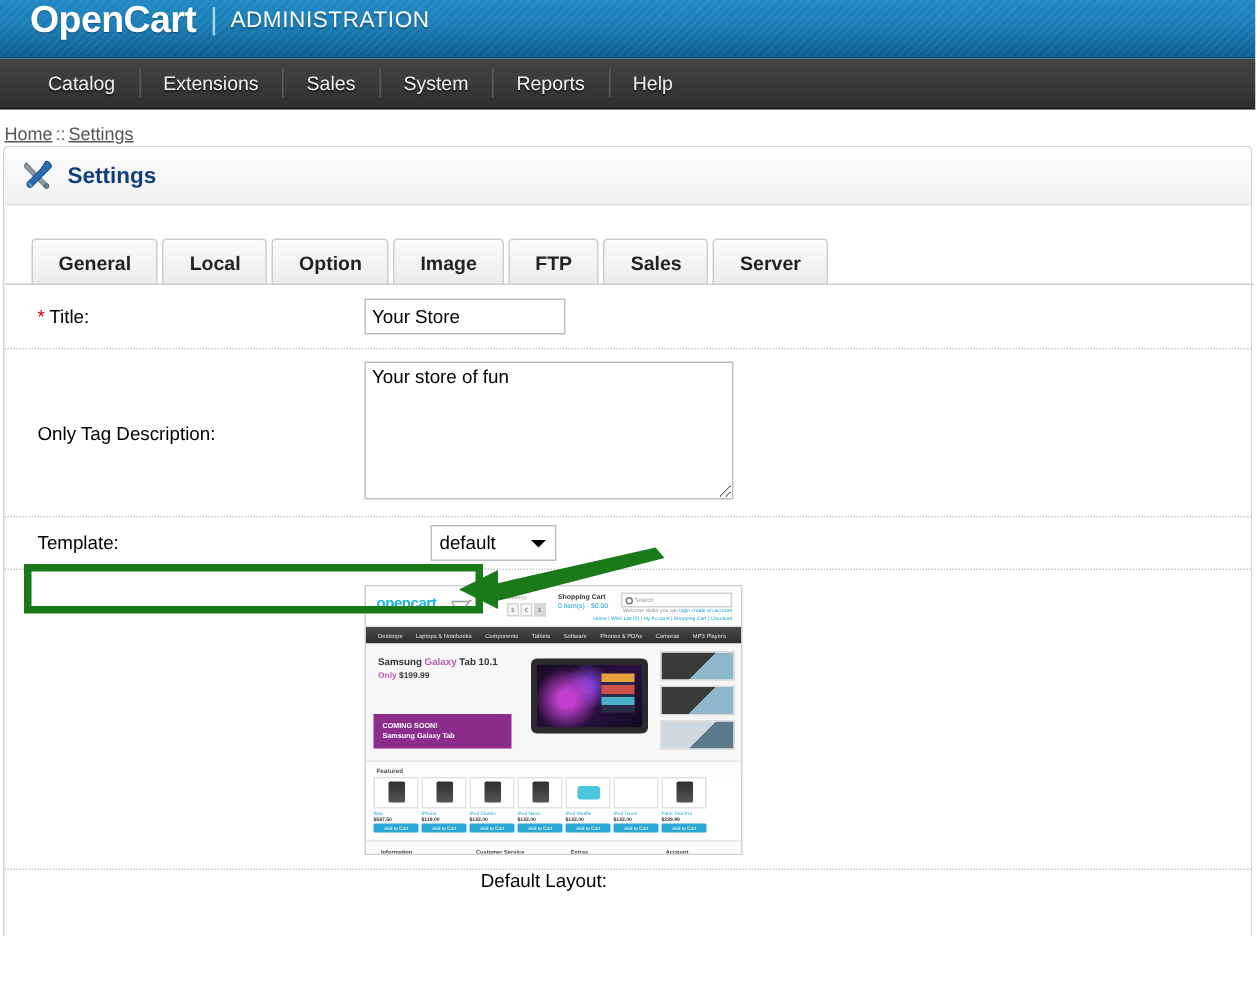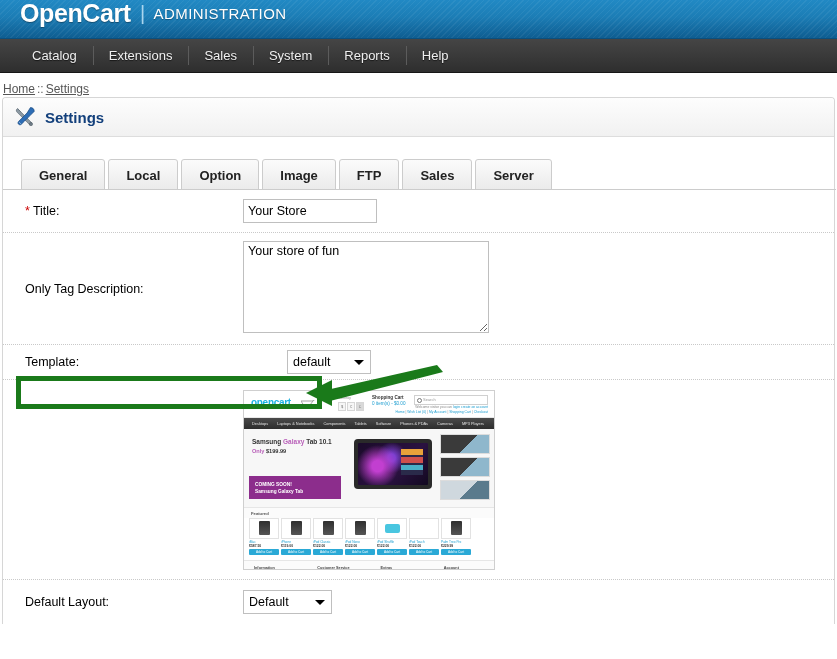--- a/index.html
+++ b/index.html
@@ -204,21 +204,21 @@
     font-size: 12.5px;
     color: #000000;
   }
   .req { color: #cc0000; margin-right: 3px; }
   .row-field { flex: 1 1 auto; }
 
   #row-title { height: 43px; }
   #row-meta { height: 112px; align-items: center; }
   #row-template { height: 35px; border-bottom: 1px dotted #c9c9c9; gap: 44px; }
   #row-preview { height: 200px; border-bottom: 1px dotted #c9c9c9; align-items: center; }
-  #row-layout { height: 44px; border-bottom: none; }
+  #row-layout { height: 44px; border-bottom: none; flex-direction: column; }
 
   input.txt {
     width: 124px;
     height: 20px;
     border: 1px solid #bfbfbf;
     font-family: "Liberation Sans", sans-serif;
     font-size: 12.5px;
     padding: 1px 4px;
     color: #000000;
     background: #ffffff;

